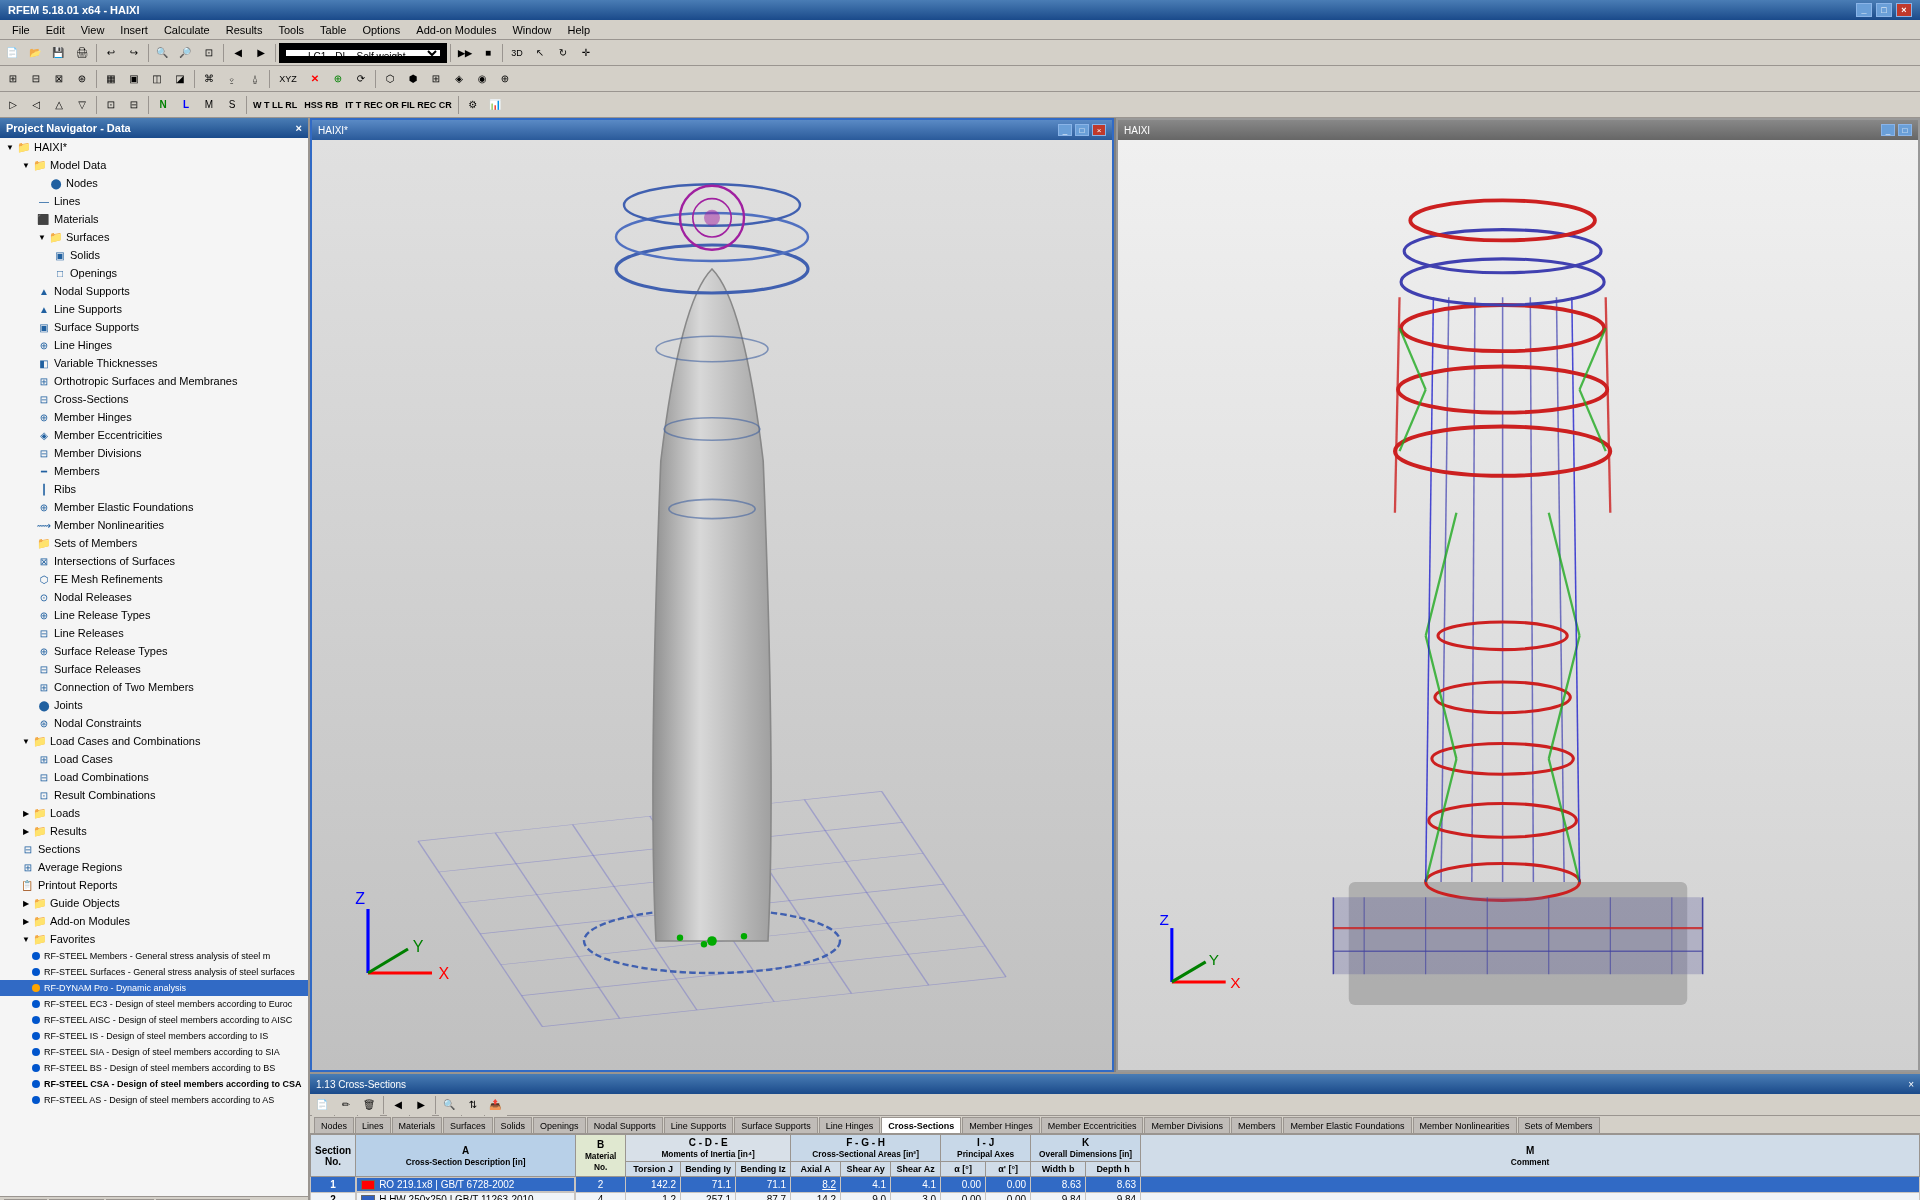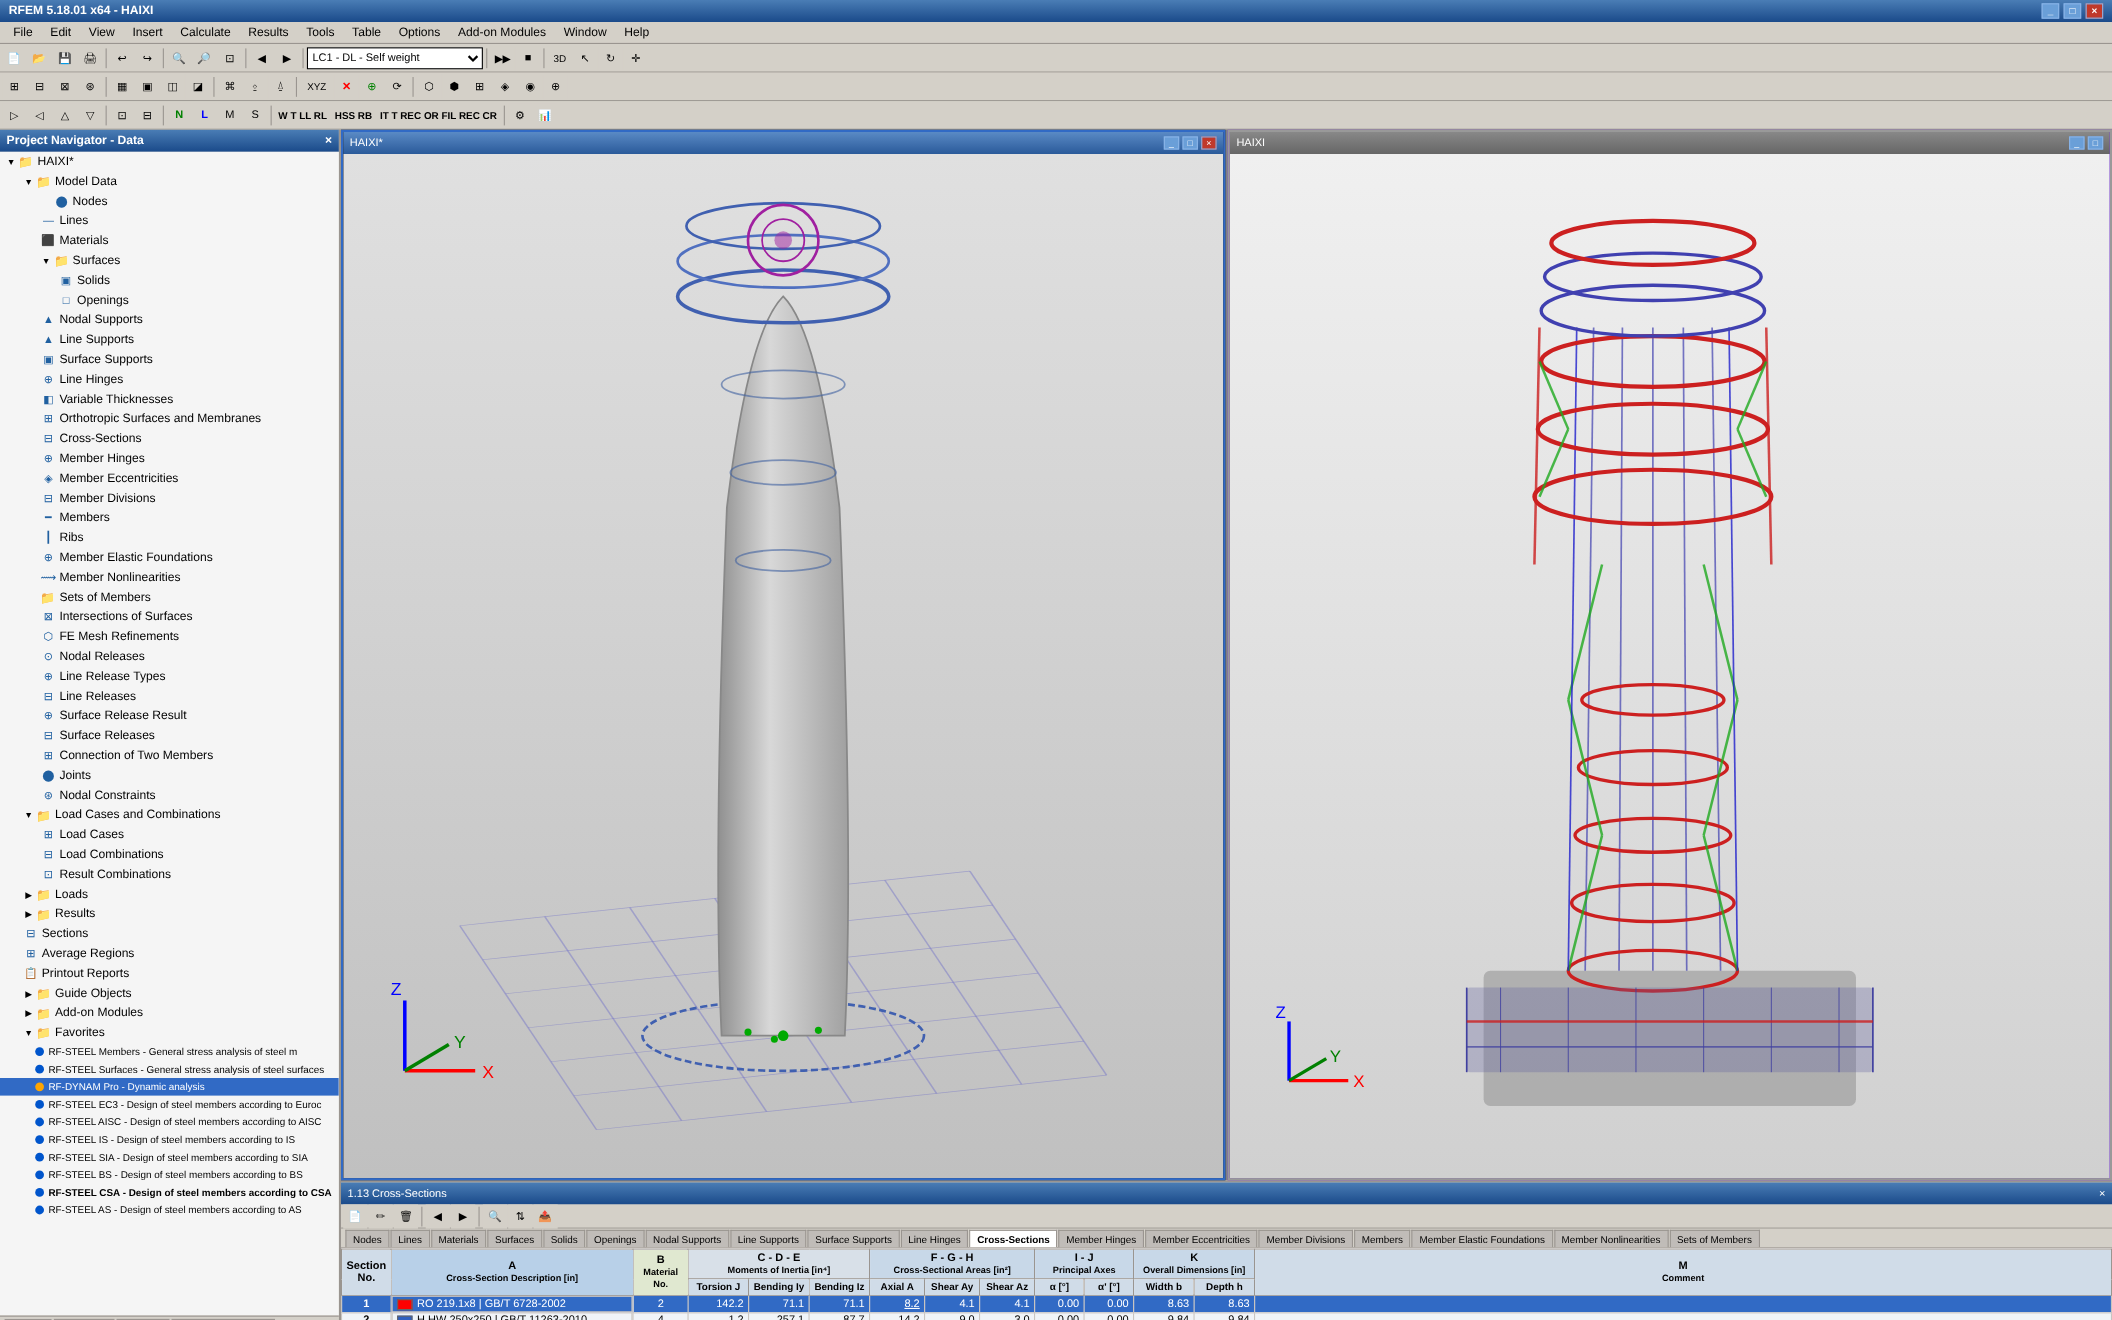--- a/index.html
+++ b/index.html
@@ -11,21 +11,21 @@
     #title-bar-controls span { width: 16px; height: 14px; display: inline-flex; align-items: center; justify-content: center; background: #6a9fd8; border: 1px solid #8ab4e8; cursor: pointer; font-size: 9px; color: white; }
 
     
     #menu-bar { background: #d4d0c8; height: 20px; display: flex; align-items: center; padding: 0 4px; border-bottom: 1px solid #9a9590; }
     #menu-bar span { padding: 2px 8px; cursor: pointer; font-size: 11px; }
 
     
     .toolbar { background: #d4d0c8; height: 26px; display: flex; align-items: center; padding: 0 2px; border-bottom: 1px solid #9a9590; gap: 1px; flex-wrap: wrap; }
     .toolbar-btn { width: 22px; height: 22px; background: #d4d0c8; border: 1px solid transparent; display: inline-flex; align-items: center; justify-content: center; cursor: pointer; font-size: 10px; }
     .toolbar-sep { width: 1px; height: 18px; background: #9a9590; margin: 0 2px; }
-    .toolbar-combo { height: 20px; border: 1px solid #000000; background: white; padding: 0 0; font-size: 10px; min-width: 160px; }
+    .toolbar-combo { height: 20px; border: 7px solid #000000; background: white; padding: 0 18px; font-size: 10px; min-width: 160px; }
 
     
     #main-layout { display: flex; flex-direction: row; height: calc(1200px - 100px); }
 
     
     #navigator { width: 310px; background: #d4d0c8; border-right: 2px solid #9a9590; display: flex; flex-direction: column; }
     #nav-header { background: linear-gradient(to bottom, #4a7db5, #1a4a8a); color: white; padding: 2px 6px; font-size: 11px; font-weight: bold; display: flex; align-items: center; justify-content: space-between; height: 20px; }
     #nav-tree { flex: 1; overflow-y: auto; background: #f5f5f5; }
     #nav-tree::-webkit-scrollbar { width: 12px; }
     #nav-tree::-webkit-scrollbar-track { background: #e0ddd8; }
@@ -34,21 +34,21 @@
     .tree-item { display: flex; align-items: center; padding: 1px 0; cursor: pointer; white-space: nowrap; height: 18px; }
     .tree-expand { width: 12px; height: 12px; display: inline-flex; align-items: center; justify-content: center; font-size: 8px; }
     .tree-icon { width: 16px; height: 16px; display: inline-flex; align-items: center; justify-content: center; margin-right: 2px; }
     .folder-icon { color: #e8c000; font-size: 11px; }
     .item-icon { color: #2060a0; font-size: 10px; }
 
     
     #viewport-area { flex: 1; display: flex; flex-direction: column; background: #808080; }
     #viewport-row { flex: 1; display: flex; flex-direction: row; }
     #viewport1 { flex: 1; border: 2px solid #316ac5; background: #2a2a2a; position: relative; overflow: hidden; }
-    #viewport2 { flex: 1; border: 2px solid #999; background: #6d28d9; position: relative; overflow: hidden; margin-left: 2px; }
+    #viewport2 { flex: 1; border: 2px solid #999; background: #a21caf; position: relative; overflow: hidden; margin-left: 2px; }
 
     
     .vp-header { background: linear-gradient(to bottom, #5a8ac5, #2a5a9a); height: 20px; display: flex; align-items: center; padding: 0 6px; color: white; font-size: 10px; justify-content: space-between; }
     .vp-header-controls { display: flex; gap: 3px; }
     .vp-header-controls span { width: 14px; height: 12px; background: #6a9fd8; border: 1px solid #8ab4e8; display: inline-flex; align-items: center; justify-content: center; font-size: 8px; cursor: pointer; }
     .vp-header-controls .close-btn { background: #c0392b; }
 
     
     .vp-canvas { width: 100%; height: calc(100% - 20px); position: relative; overflow: hidden; }
 
@@ -322,21 +322,21 @@
       <div class="tree-item" style="padding-left:36px;">
         <span class="tree-icon item-icon">⊕</span>
         <span>Line Release Types</span>
       </div>
       <div class="tree-item" style="padding-left:36px;">
         <span class="tree-icon item-icon">⊟</span>
         <span>Line Releases</span>
       </div>
       <div class="tree-item" style="padding-left:36px;">
         <span class="tree-icon item-icon">⊕</span>
-        <span>Surface Release Result</span>
+        <span>Surface Release Types</span>
       </div>
       <div class="tree-item" style="padding-left:36px;">
         <span class="tree-icon item-icon">⊟</span>
         <span>Surface Releases</span>
       </div>
       <div class="tree-item" style="padding-left:36px;">
         <span class="tree-icon item-icon">⊞</span>
         <span>Connection of Two Members</span>
       </div>
       <div class="tree-item" style="padding-left:36px;">

